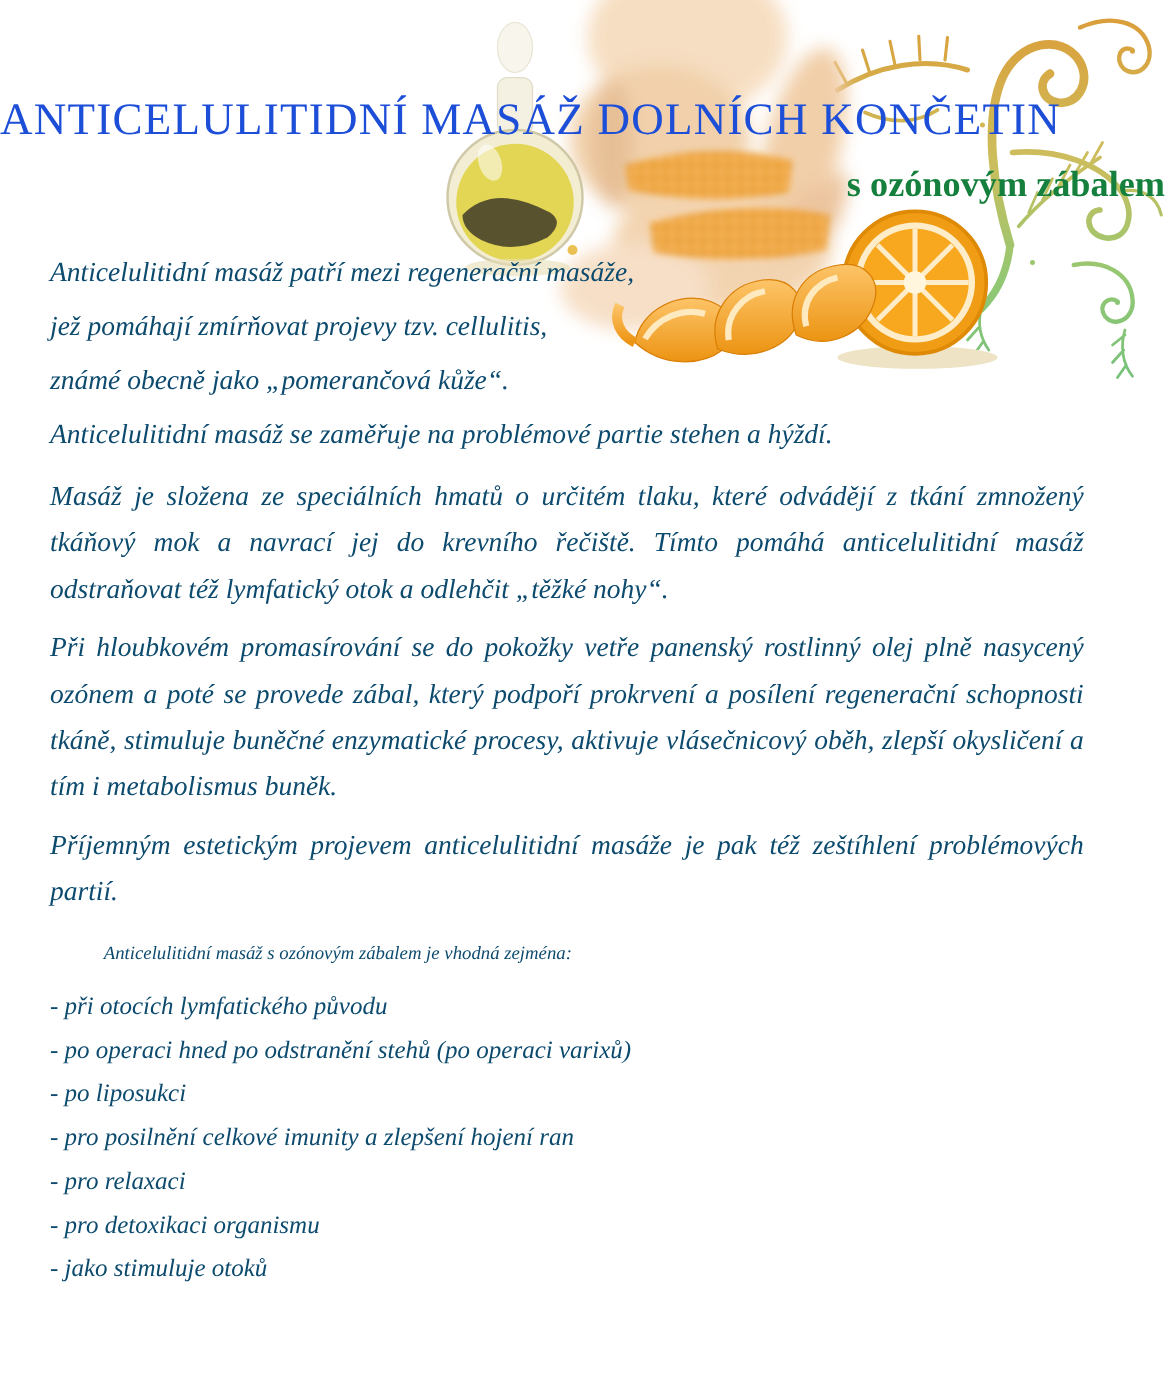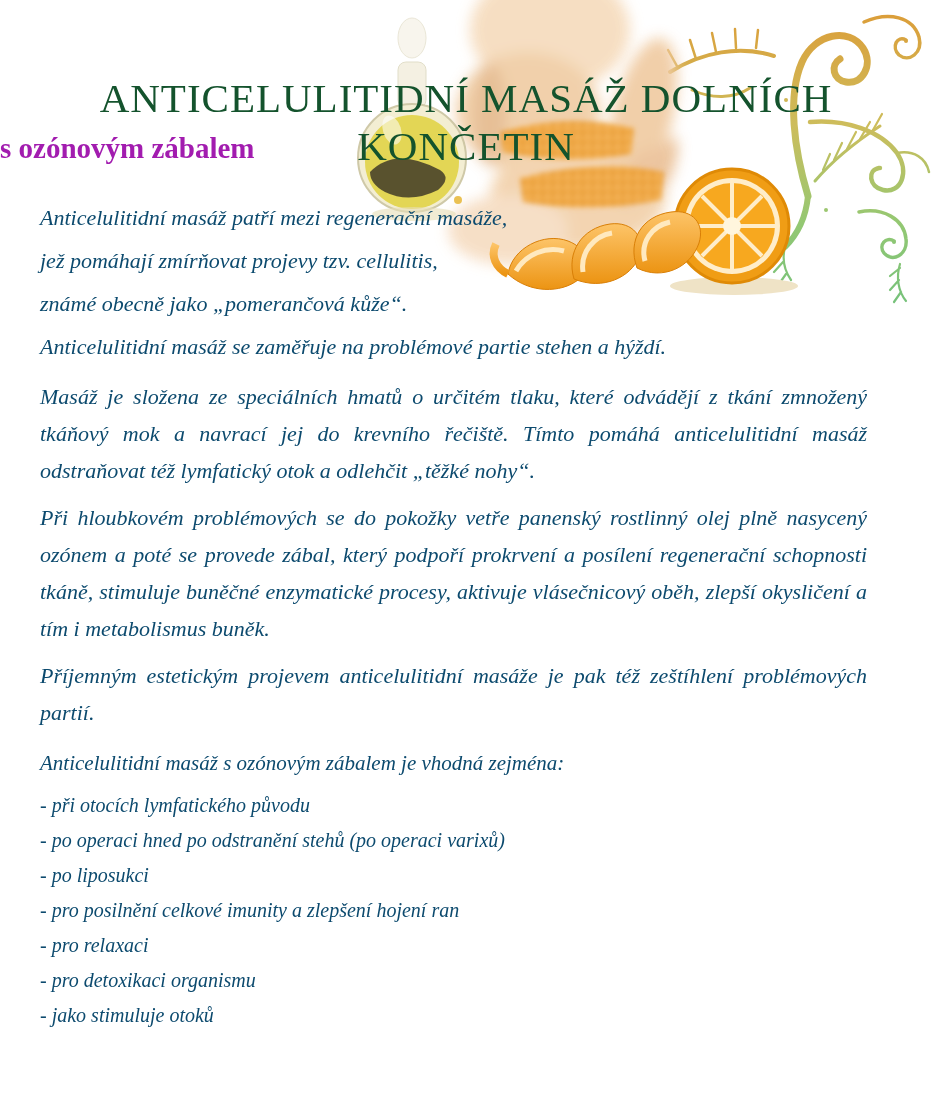--- a/index.html
+++ b/index.html
@@ -4,35 +4,35 @@
 <style>
   html, body { margin:0; padding:0; background:#ffffff; }
   .page {
     position:relative; width:932px; height:1102px; overflow:hidden;
     background:#ffffff; font-family:"Liberation Serif", serif;
   }
   .collage { position:absolute; left:340px; top:0; width:592px; height:330px; z-index:0; }
   .collage svg { width:100%; height:100%; display:block; }
   .title {
     position:absolute; top:74px; left:0; width:100%; margin:0;
-    text-align:center; font-size:41px; font-weight:normal; letter-spacing:1px;
-    color:#14532d; z-index:2; font-family:"Liberation Serif", serif;
+    text-align:left; font-size:36px; font-weight:normal; letter-spacing:1px;
+    color:#1d4ed8; z-index:2; font-family:"Liberation Serif", serif;
   }
   .subtitle {
     position:absolute; top:132px; left:0; width:100%; margin:0;
-    text-align:left; font-size:29px; font-weight:bold; color:#a21caf; z-index:2;
+    text-align:right; font-size:29px; font-weight:bold; color:#15803d; z-index:2;
   }
   .content {
     position:absolute; top:196px; left:40px; width:827px; z-index:1;
     color:#0c4a6e; font-style:italic;
   }
   .intro-line { font-size:22px; line-height:43px; white-space:nowrap; }
   .focus-line { font-size:22px; line-height:43px; white-space:nowrap; }
   .para { font-size:22px; line-height:37px; text-align:justify; margin:10px 0 0 0; }
-  .suit-heading { font-size:21px; line-height:30px; margin-top:17px; }
+  .suit-heading { font-size:15px; line-height:30px; margin-top:17px;margin-left:43px; }
   .suit-list { margin-top:10px; }
   .suit-item { font-size:20px; line-height:35px; }
 </style>
 </head>
 <body>
 
 <div class="page">
 
   <div class="collage">
     <svg viewBox="0 0 592 330" xmlns="http://www.w3.org/2000/svg">
@@ -144,21 +144,21 @@
   <h1 class="title">ANTICELULITIDNÍ MASÁŽ DOLNÍCH KONČETIN</h1>
   <h2 class="subtitle">s ozónovým zábalem</h2>
 
   <div class="content">
     <div class="intro-line">Anticelulitidní masáž patří mezi regenerační masáže,</div>
     <div class="intro-line">jež pomáhají zmírňovat projevy tzv. cellulitis,</div>
     <div class="intro-line">známé obecně jako „pomerančová kůže“.</div>
     <div class="focus-line">Anticelulitidní masáž se zaměřuje na problémové partie stehen a hýždí.</div>
 
     <p class="para">Masáž je složena ze speciálních hmatů o určitém tlaku, které odvádějí z tkání zmnožený tkáňový mok a navrací jej do krevního řečiště. Tímto pomáhá anticelulitidní masáž odstraňovat též lymfatický otok a odlehčit „těžké nohy“.</p>
-    <p class="para">Při hloubkovém problémových se do pokožky vetře panenský rostlinný olej plně nasycený ozónem a poté se provede zábal, který podpoří prokrvení a posílení regenerační schopnosti tkáně, stimuluje buněčné enzymatické procesy, aktivuje vlásečnicový oběh, zlepší okysličení a tím i metabolismus buněk.</p>
+    <p class="para">Při hloubkovém promasírování se do pokožky vetře panenský rostlinný olej plně nasycený ozónem a poté se provede zábal, který podpoří prokrvení a posílení regenerační schopnosti tkáně, stimuluje buněčné enzymatické procesy, aktivuje vlásečnicový oběh, zlepší okysličení a tím i metabolismus buněk.</p>
     <p class="para">Příjemným estetickým projevem anticelulitidní masáže je pak též zeštíhlení problémových partií.</p>
 
     <div class="suit-heading">Anticelulitidní masáž s ozónovým zábalem je vhodná zejména:</div>
 
     <div class="suit-list">
       <div class="suit-item">- při otocích lymfatického původu</div>
       <div class="suit-item">- po operaci hned po odstranění stehů (po operaci varixů)</div>
       <div class="suit-item">- po liposukci</div>
       <div class="suit-item">- pro posilnění celkové imunity a zlepšení hojení ran</div>
       <div class="suit-item">- pro relaxaci</div>

